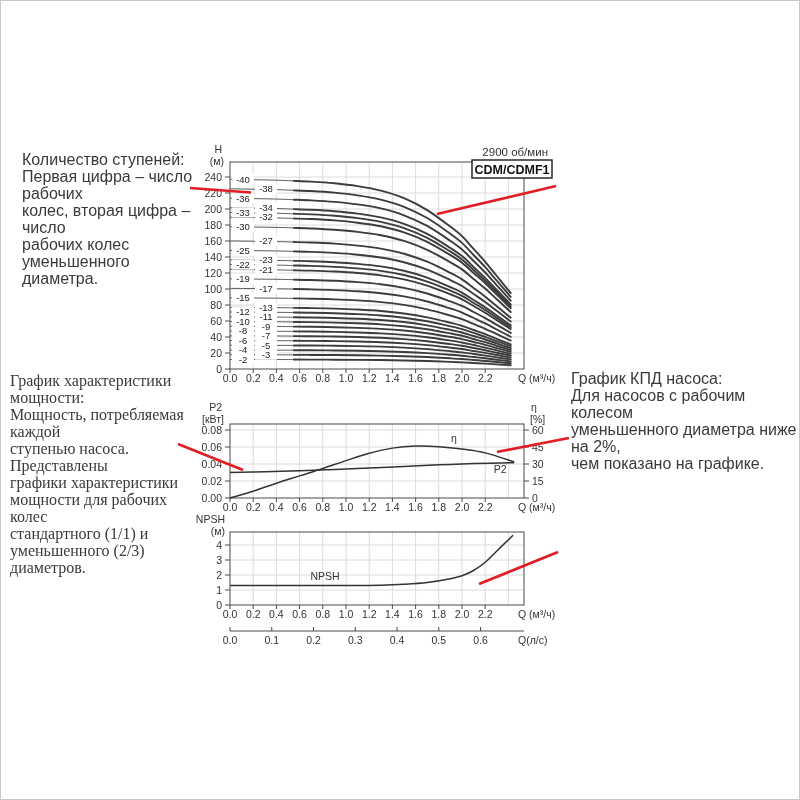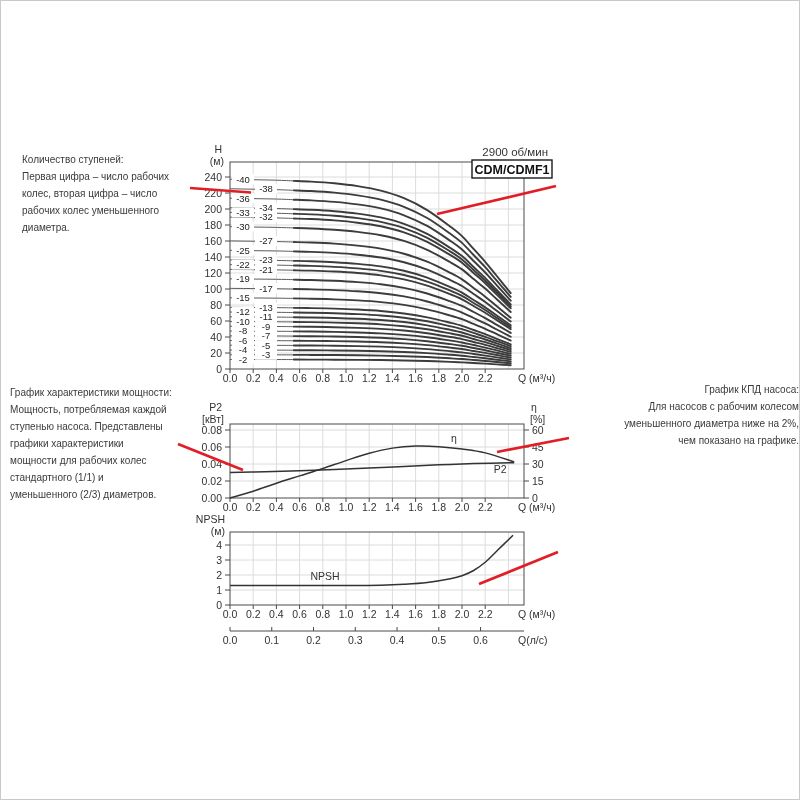--- a/index.html
+++ b/index.html
@@ -1,44 +1,44 @@
 <!DOCTYPE html>
 <html><head>
 <meta charset="utf-8">
 <style>
   html,body{margin:0;padding:0;background:#fff;}
   #stage{position:relative;width:800px;height:800px;background:#fff;overflow:hidden;
          font-family:"Liberation Sans",sans-serif;}
   .frame{position:absolute;inset:0;border:1px solid #c9c9c9;pointer-events:none;}
-  .note{position:absolute;font-size:10px;line-height:17px;color:#3a3a3a;
+  .note{position:absolute;font-size:16px;line-height:17px;color:#3a3a3a;
         white-space:pre-line;letter-spacing:0px;}
   svg text{font-family:"Liberation Sans",sans-serif;}
 </style>
 </head>
 <body>
 
 <div id="stage">
   <div class="frame"></div>
 
   <div class="note" style="left:22px;top:151px;width:205px;">Количество ступеней:
 Первая цифра – число рабочих
 колес, вторая цифра – число
 рабочих колес уменьшенного
 диаметра.</div>
 
 
-  <div class="note" style="left:10px;top:384px;width:195px;">График характеристики мощности:
+  <div class="note" style="left:10px;top:372px;width:195px;font-family:Liberation Serif, serif;">График характеристики мощности:
 Мощность, потребляемая каждой
 ступенью насоса. Представлены
 графики характеристики
 мощности для рабочих колес
 стандартного (1/1) и
 уменьшенного (2/3) диаметров.</div>
 
-  <div class="note" style="left:571px;top:381px;width:228px;text-align:right;">График КПД насоса:
+  <div class="note" style="left:571px;top:370px;width:228px;">График КПД насоса:
 Для насосов с рабочим колесом
 уменьшенного диаметра ниже на 2%,
 чем показано на графике.</div>
 
 
   <svg id="charts" width="800" height="800" style="position:absolute;left:0;top:0;">
       <g>
         <line x1="253.2" y1="162" x2="253.2" y2="369" stroke="#dcdcdc" stroke-width="1"></line>
         <line x1="276.4" y1="162" x2="276.4" y2="369" stroke="#dcdcdc" stroke-width="1"></line>
         <line x1="299.6" y1="162" x2="299.6" y2="369" stroke="#dcdcdc" stroke-width="1"></line>

